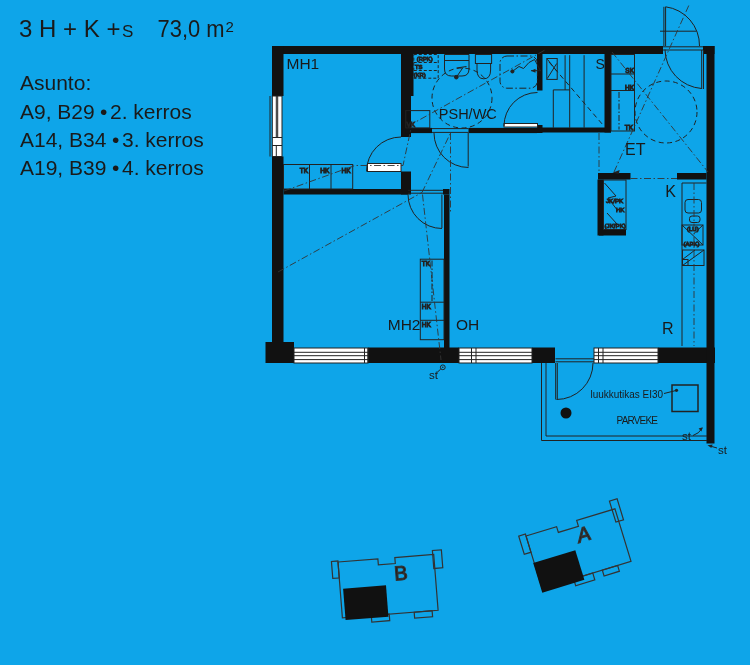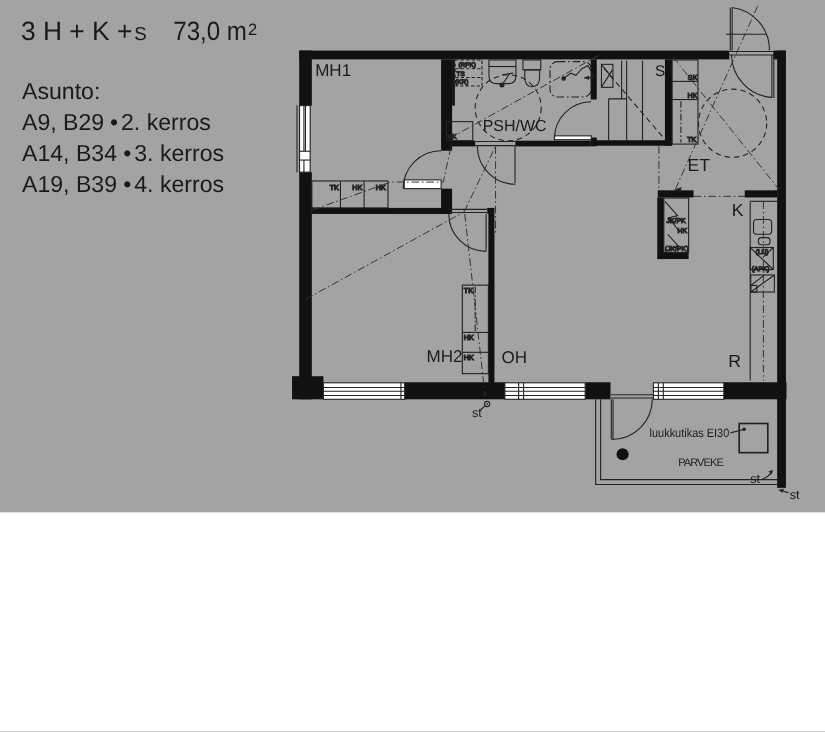--- a/index.html
+++ b/index.html
@@ -1,16 +1,16 @@
 <!DOCTYPE html>
 <html><head>
 <meta charset="utf-8">
 <style>
   html,body{margin:0;padding:0;background:#ffffff;}
-  .page{position:relative;width:750px;height:466px;background:#a3a3a3;overflow:hidden;}
+  .page{position:relative;width:750px;height:665px;background:#0ea5e9;overflow:hidden;}
   svg{position:absolute;left:0;top:0;}
   text{font-family:"Liberation Sans", sans-serif;fill:#1a1a1a;}
 </style>
 </head>
 <body>
 <div class="page">
 <svg width="750" height="665" viewBox="0 0 750 665">
 
 <g>
 <text x="19" y="36.5" font-size="24">3 H + K&nbsp;+</text>

